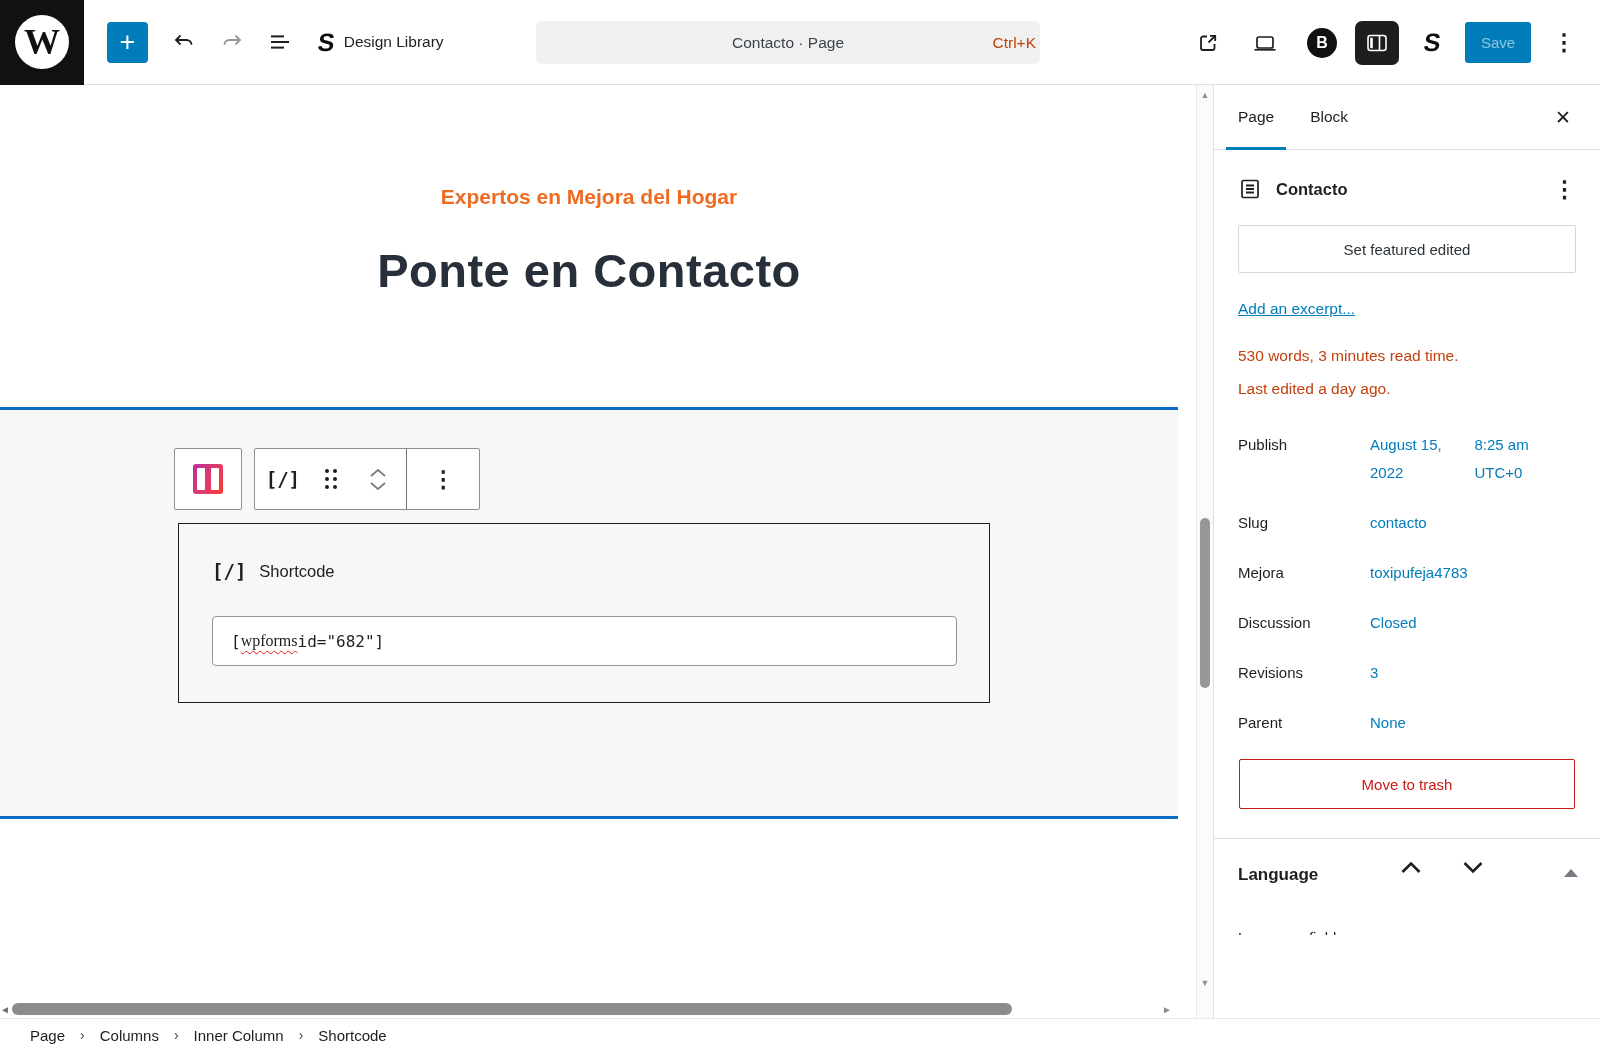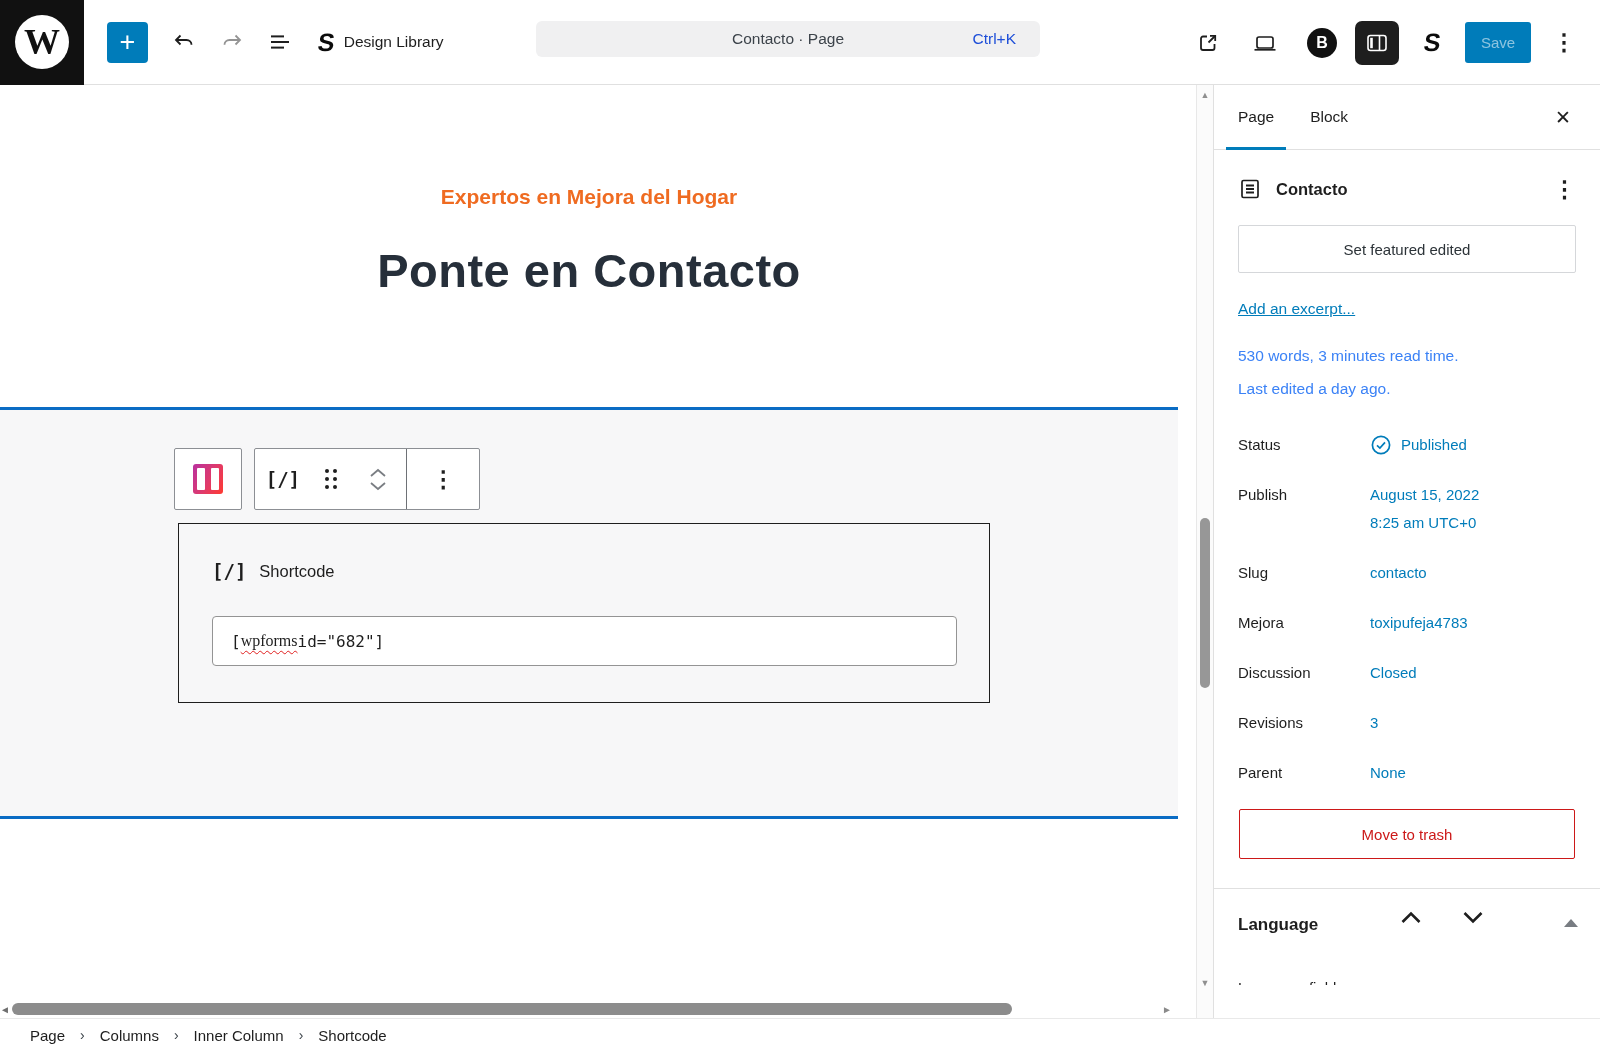--- a/index.html
+++ b/index.html
@@ -14,24 +14,24 @@
     display:flex; align-items:center; justify-content:center; font-family:"Liberation Serif", serif;
     font-weight:700; font-size:36px; }
   .add-btn { margin-left:23px; width:41px; height:41px; border-radius:4px; background:#007cba; color:#fff;
     font-size:27px; line-height:1; display:flex; align-items:center; justify-content:center; border:none; cursor:pointer; }
   .icon-btn { width:48px; height:48px; display:flex; align-items:center; justify-content:center;
     background:transparent; border:none; cursor:pointer; color:#1e1e1e; }
   .icon-btn.disabled { color:#949494; }
   .design-lib { display:flex; align-items:center; gap:10px; margin-left:14px; background:transparent; border:none;
     font-size:15.5px; color:#1e1e1e; cursor:pointer; font-family:inherit; }
   .s-glyph { font-weight:900; font-size:25px; transform:skewX(-8deg); letter-spacing:-1px; color:#0b0b0b; }
-  .command { position:absolute; left:536px; top:21px; width:504px; height:36px; background:#f0f0f1;
+  .command { position:absolute; left:536px; top:21px; width:504px; height:43px; background:#f0f0f1;
     border-radius:6px; border:none; display:flex; align-items:center; justify-content:center;
     font-size:15.5px; color:#3c434a; cursor:pointer; font-family:inherit; }
-  .command .shortcut { position:absolute; right:24px; color:#1d4ed8; }
+  .command .shortcut { position:absolute; right:4px; color:#c2410c; }
   .top-right { position:absolute; right:12px; top:0; height:85px; display:flex; align-items:center; gap:9px; }
   .b-badge { width:30px; height:30px; border-radius:50%; background:#111; color:#fff; font-weight:700;
     font-size:16px; display:flex; align-items:center; justify-content:center; }
   .toggle-btn { width:44px; height:44px; border-radius:7px; background:#1e1e1e; border:none;
     display:flex; align-items:center; justify-content:center; cursor:pointer; }
   .save-btn { width:66px; height:41px; background:#007cba; border:none; border-radius:3px;
     color:rgba(255,255,255,.55); font-size:15px; cursor:pointer; font-family:inherit; }
   .kebab { font-size:23px; line-height:1; color:#1e1e1e; font-weight:700; }
 
   
@@ -91,26 +91,26 @@
     background:transparent; border:none; cursor:pointer; position:relative; font-family:inherit; }
   .sb-tab.active::after { content:""; position:absolute; left:-12px; right:-12px; bottom:-1px; height:3px; background:#007cba; }
   .sb-close { position:absolute; right:20px; top:0; height:65px; width:34px; background:transparent; border:none;
     font-size:19px; color:#1e1e1e; cursor:pointer; }
   .sb-doc-row { display:flex; align-items:center; padding:27px 24px 0; }
   .sb-doc-title { margin-left:14px; font-size:16.5px; font-weight:700; }
   .sb-doc-kebab { margin-left:auto; background:none; border:none; cursor:pointer; }
   .sb-featured { display:block; margin:24px 24px 0; width:calc(100% - 48px); height:48px; background:#fff;
     border:1px solid #d5d7da; border-radius:2px; font-size:15px; color:#2c3338; cursor:pointer; font-family:inherit; }
   .sb-excerpt { display:inline-block; margin:27px 24px 0; color:#007cba; text-decoration:underline; font-size:15.5px; cursor:pointer; }
-  .sb-meta { margin:22px 24px 0; font-size:15.5px; color:#3b82f6; line-height:2.1; }
+  .sb-meta { margin:22px 24px 0; font-size:15.5px; color:#c2410c; line-height:2.1; }
   .sb-rows { margin:26px 24px 0; font-size:15px; }
   .sb-row { display:flex; align-items:flex-start; margin-bottom:22px; line-height:28px; }
   .sb-row-label { width:132px; flex:0 0 auto; color:#1e1e1e; }
   .sb-row-value { color:#007cba; text-decoration:none; display:flex; align-items:flex-start; gap:9px; cursor:pointer; }
-  .sb-row-value .stack { display:flex; flex-direction:column; }
+  .sb-row-value .stack { display:flex; flex-direction:row; }
   .check-ic { margin-top:3px; }
   .sb-trash { display:block; margin:20px 25px 0; width:calc(100% - 50px); height:50px; background:#fff;
     border:1px solid #cc1818; border-radius:2px; color:#cc1818; font-size:15px; cursor:pointer; font-family:inherit; }
   .sb-divider { margin-top:29px; border-top:1px solid #e0e0e0; }
   .sb-lang { position:relative; padding:26px 24px 22px; font-size:17px; font-weight:700; cursor:pointer; }
   .lang-btn { position:absolute; top:22px; background:none; border:none; cursor:pointer; color:#1e1e1e; }
   .lang-up { left:186px; } .lang-down { left:248px; }
   .mb-triangle { position:absolute; left:350px; top:30px; width:0; height:0; cursor:pointer;
     border-left:7px solid transparent; border-right:7px solid transparent; border-bottom:8px solid #787c82; }
   .sb-partial { margin-top:22px; padding:0 24px; height:6px; overflow:hidden; font-size:15px; color:#1e1e1e; }
@@ -289,30 +289,20 @@
     <button class="sb-featured">Set featured edited</button>
     <a class="sb-excerpt">Add an excerpt...</a>
 
     <div class="sb-meta">
       <div>530 words, 3 minutes read time.</div>
       <div>Last edited a day ago.</div>
     </div>
 
     <div class="sb-rows">
       <div class="sb-row">
-        <span class="sb-row-label">Status</span>
-        <a class="sb-row-value">
-          <svg class="check-ic" width="22" height="22" viewBox="0 0 22 22" fill="none" stroke="#007cba" stroke-width="1.7">
-            <circle cx="11" cy="11" r="8.6"></circle>
-              <path d="M7 11.3 L9.9 14 L15 8.4"></path>
-          </svg>
-          <span>Published</span>
-        </a>
-      </div>
-      <div class="sb-row">
         <span class="sb-row-label">Publish</span>
         <a class="sb-row-value">
           <span class="stack">
             <span>August 15, 2022</span>
             <span>8:25 am UTC+0</span>
           </span>
         </a>
       </div>
       <div class="sb-row">
         <span class="sb-row-label">Slug</span>

